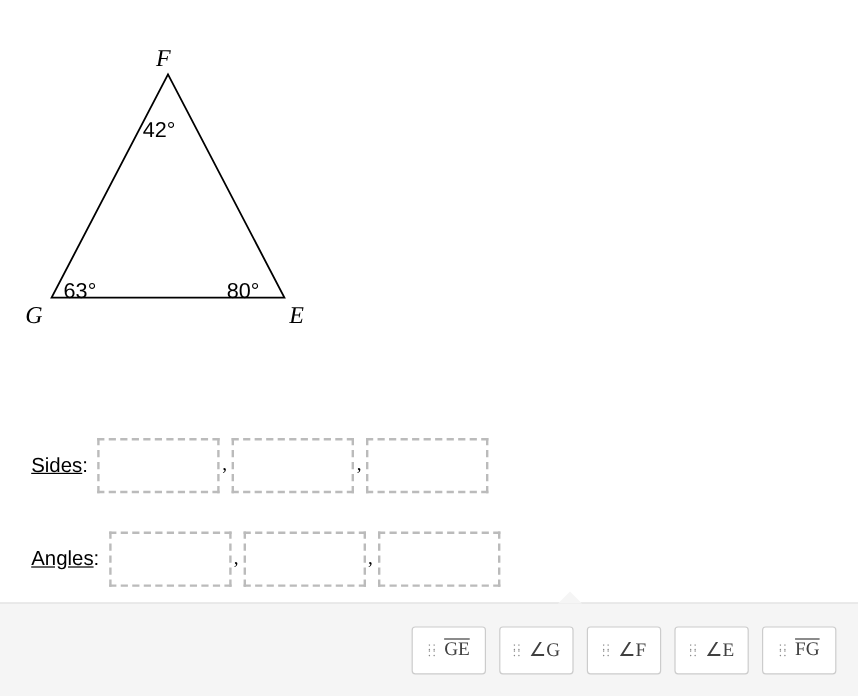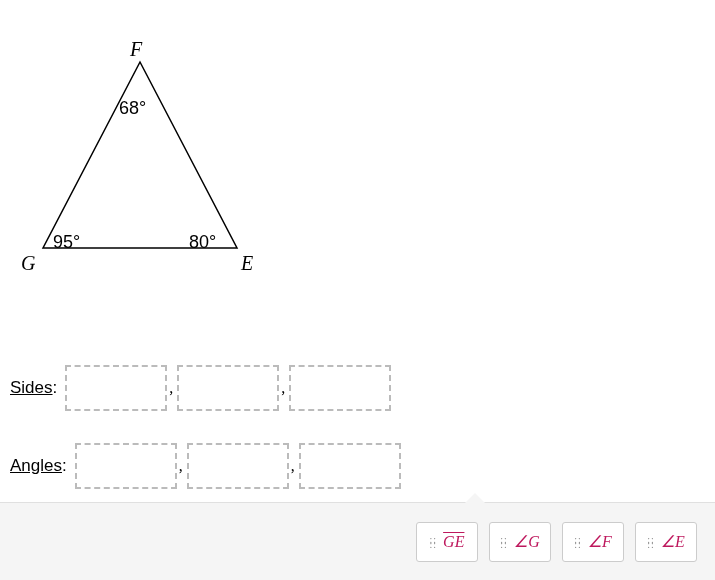--- a/index.html
+++ b/index.html
@@ -45,20 +45,21 @@
     .angle-E { top: 212px; left: 174px; }
     .fill-area {
       margin-left: 10px;
       margin-top: 65px;
     }
     .fill-row {
       display: flex;
       align-items: center;
       margin-bottom: 32px;
       height: 46px;
+      margin-left: 16px;
     }
     .fill-label {
       text-decoration: underline;
       font-size: 17px;
       font-family: Arial, sans-serif;
       color: #000;
     }
     .fill-colon {
       font-size: 17px;
       font-family: Arial, sans-serif;
@@ -122,42 +123,41 @@
     .grip::before {
       content: "::";
       display: block;
     }
     .grip::after {
       content: "::";
       display: block;
     }
     .tile-content {
       font-size: 16px;
-      font-style: italic;
       font-family: Georgia, serif;
-      color: #be185d;
+      color: #404040;
       position: relative;
     }
     .overline {
       text-decoration: overline;
       text-decoration-thickness: 1px;
     }
   </style>
 </head>
 <body>
 
 <div class="triangle-container">
   <svg class="triangle-svg" width="230" height="210">
     <polygon points="115,12 18,198 212,198" fill="none" stroke="#000" stroke-width="1.5"></polygon>
   </svg>
   <div class="vertex-label vertex-F">F</div>
   <div class="vertex-label vertex-G">G</div>
   <div class="vertex-label vertex-E">E</div>
-  <div class="angle-label angle-F">68°</div>
-  <div class="angle-label angle-G">95°</div>
+  <div class="angle-label angle-F">42°</div>
+  <div class="angle-label angle-G">63°</div>
   <div class="angle-label angle-E">80°</div>
 </div>
 
 <div class="fill-area">
   <div class="fill-row">
     <span class="fill-label">Sides</span>
     <span class="fill-colon">:</span>
     <div class="drop-box"></div>
     <span class="comma-sep">,</span>
     <div class="drop-box"></div>
@@ -192,13 +192,17 @@
     <span class="grip"></span>
     <span class="tile-content">∠F</span>
   </div>
 
 
   <div class="answer-tile">
     <span class="grip"></span>
     <span class="tile-content">∠E</span>
   </div>
 
+  <div class="answer-tile">
+    <span class="grip"></span>
+    <span class="tile-content overline">FG</span>
+  </div>
 </div>
 
 </body></html>

